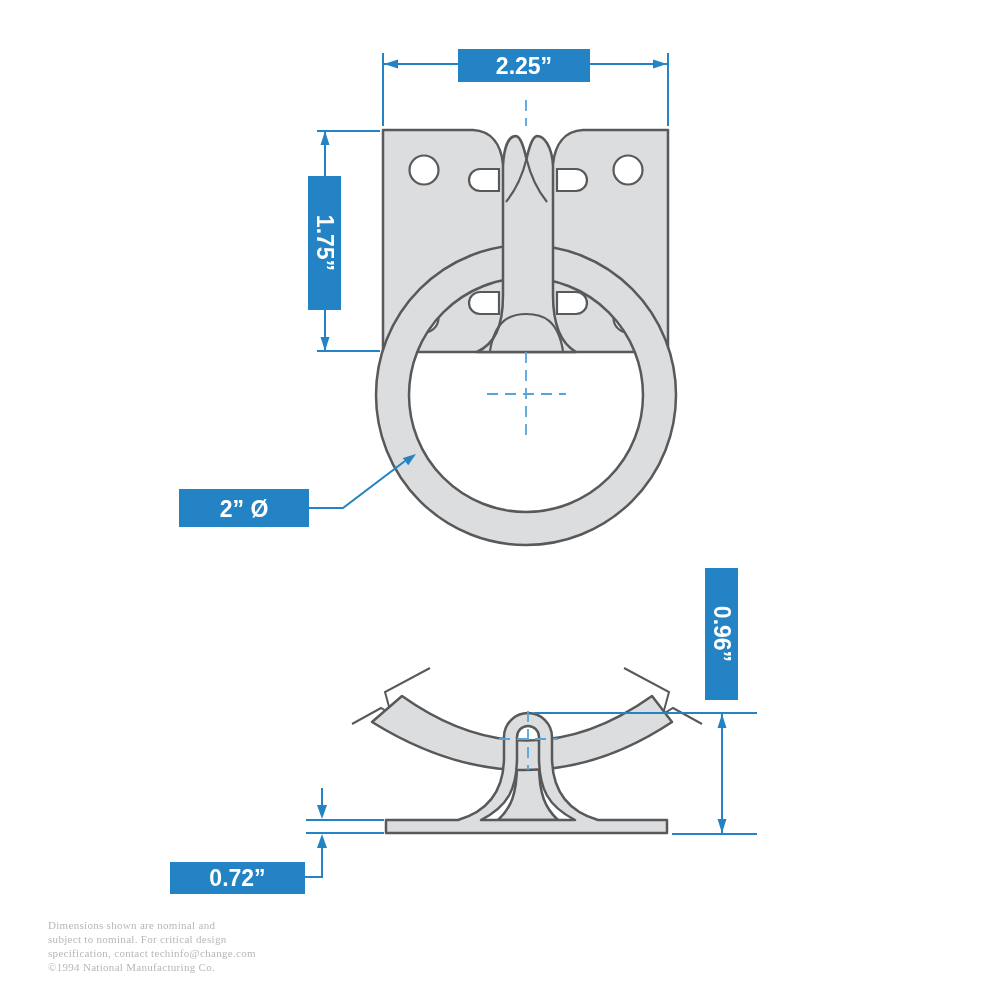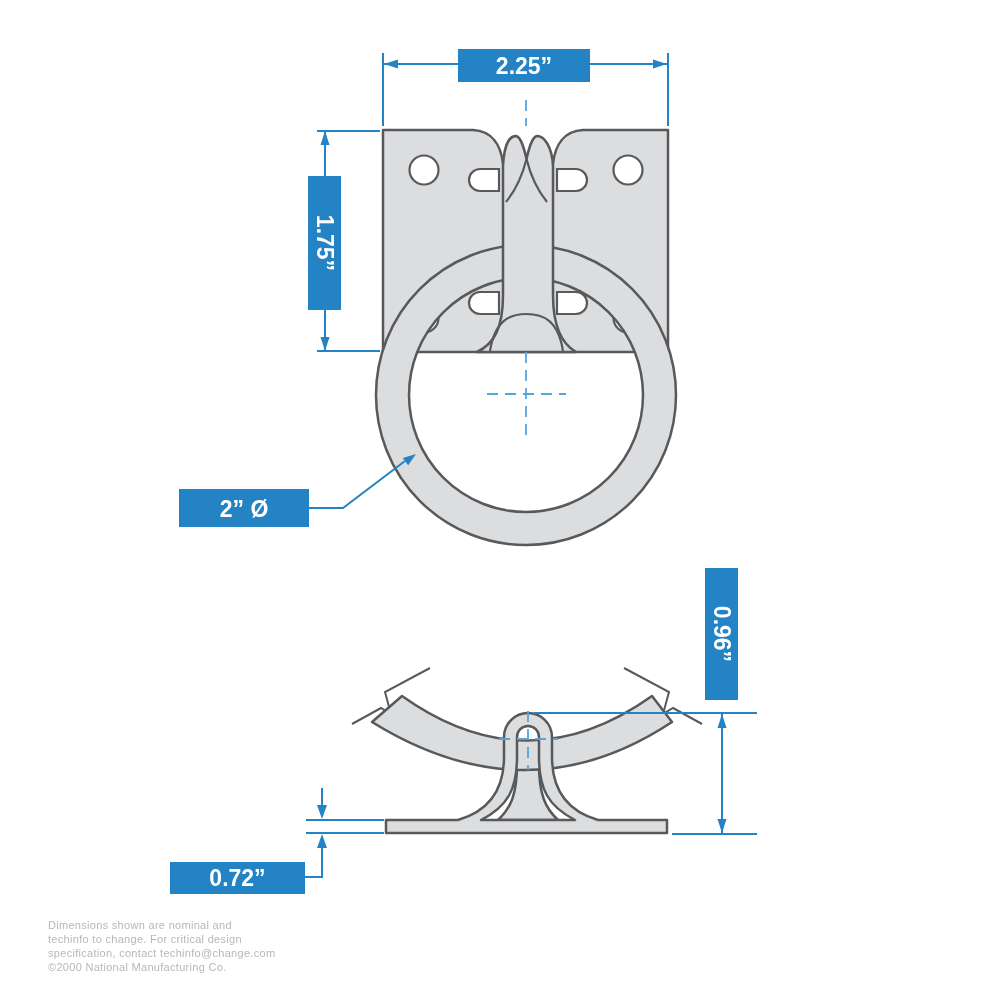--- a/index.html
+++ b/index.html
@@ -19,21 +19,21 @@
   .hole{fill:#fff;stroke:var(--outline);stroke-width:2.2;}
   .detail-line{fill:none;stroke:var(--outline);stroke-width:2.2;stroke-linejoin:round;}
   .break-line{fill:none;stroke:var(--outline);stroke-width:2;stroke-linejoin:miter;}
   .dim-line{fill:none;stroke:var(--accent);stroke-width:2;}
   .arrow{fill:var(--accent);stroke:none;}
   .centerline{fill:none;stroke:var(--centerline);stroke-width:1.8;stroke-dasharray:11 7;}
   .dim-box{fill:var(--accent);stroke:none;}
   .dim-text{fill:var(--label_text);font-family:"Liberation Sans",sans-serif;
             font-weight:bold;font-size:23px;text-anchor:middle;}
   .footer{position:absolute;left:48px;top:918px;color:var(--footer_text);
-          font-size:11px;line-height:14px;letter-spacing:.3px;}
+          font-size:11px;line-height:14px;letter-spacing:.3px;font-family:Liberation Serif, serif;}
 </style>
 </head>
 <body>
 
 <div class="canvas">
 
 <svg width="1000" height="1000" viewBox="0 0 1000 1000">
 
   <g>
 
@@ -122,18 +122,18 @@
     <polygon class="arrow" points="322,834 317,848 327,848"></polygon>
     <path class="dim-line" d="M322,847 L322,877 L305,877"></path>
     <rect class="dim-box" x="170" y="862" width="135" height="32"></rect>
     <text class="dim-text" x="237.5" y="886">0.72”</text>
   </g>
 
 </svg>
 
   <div class="footer">
     <div>Dimensions shown are nominal and</div>
-    <div>techinfo to change.  For critical design</div>
+    <div>subject to nominal.  For critical design</div>
     <div>specification, contact techinfo@change.com</div>
-    <div>©2000 National Manufacturing Co.</div>
+    <div>©1994 National Manufacturing Co.</div>
   </div>
 
 </div>
 
 </body></html>

